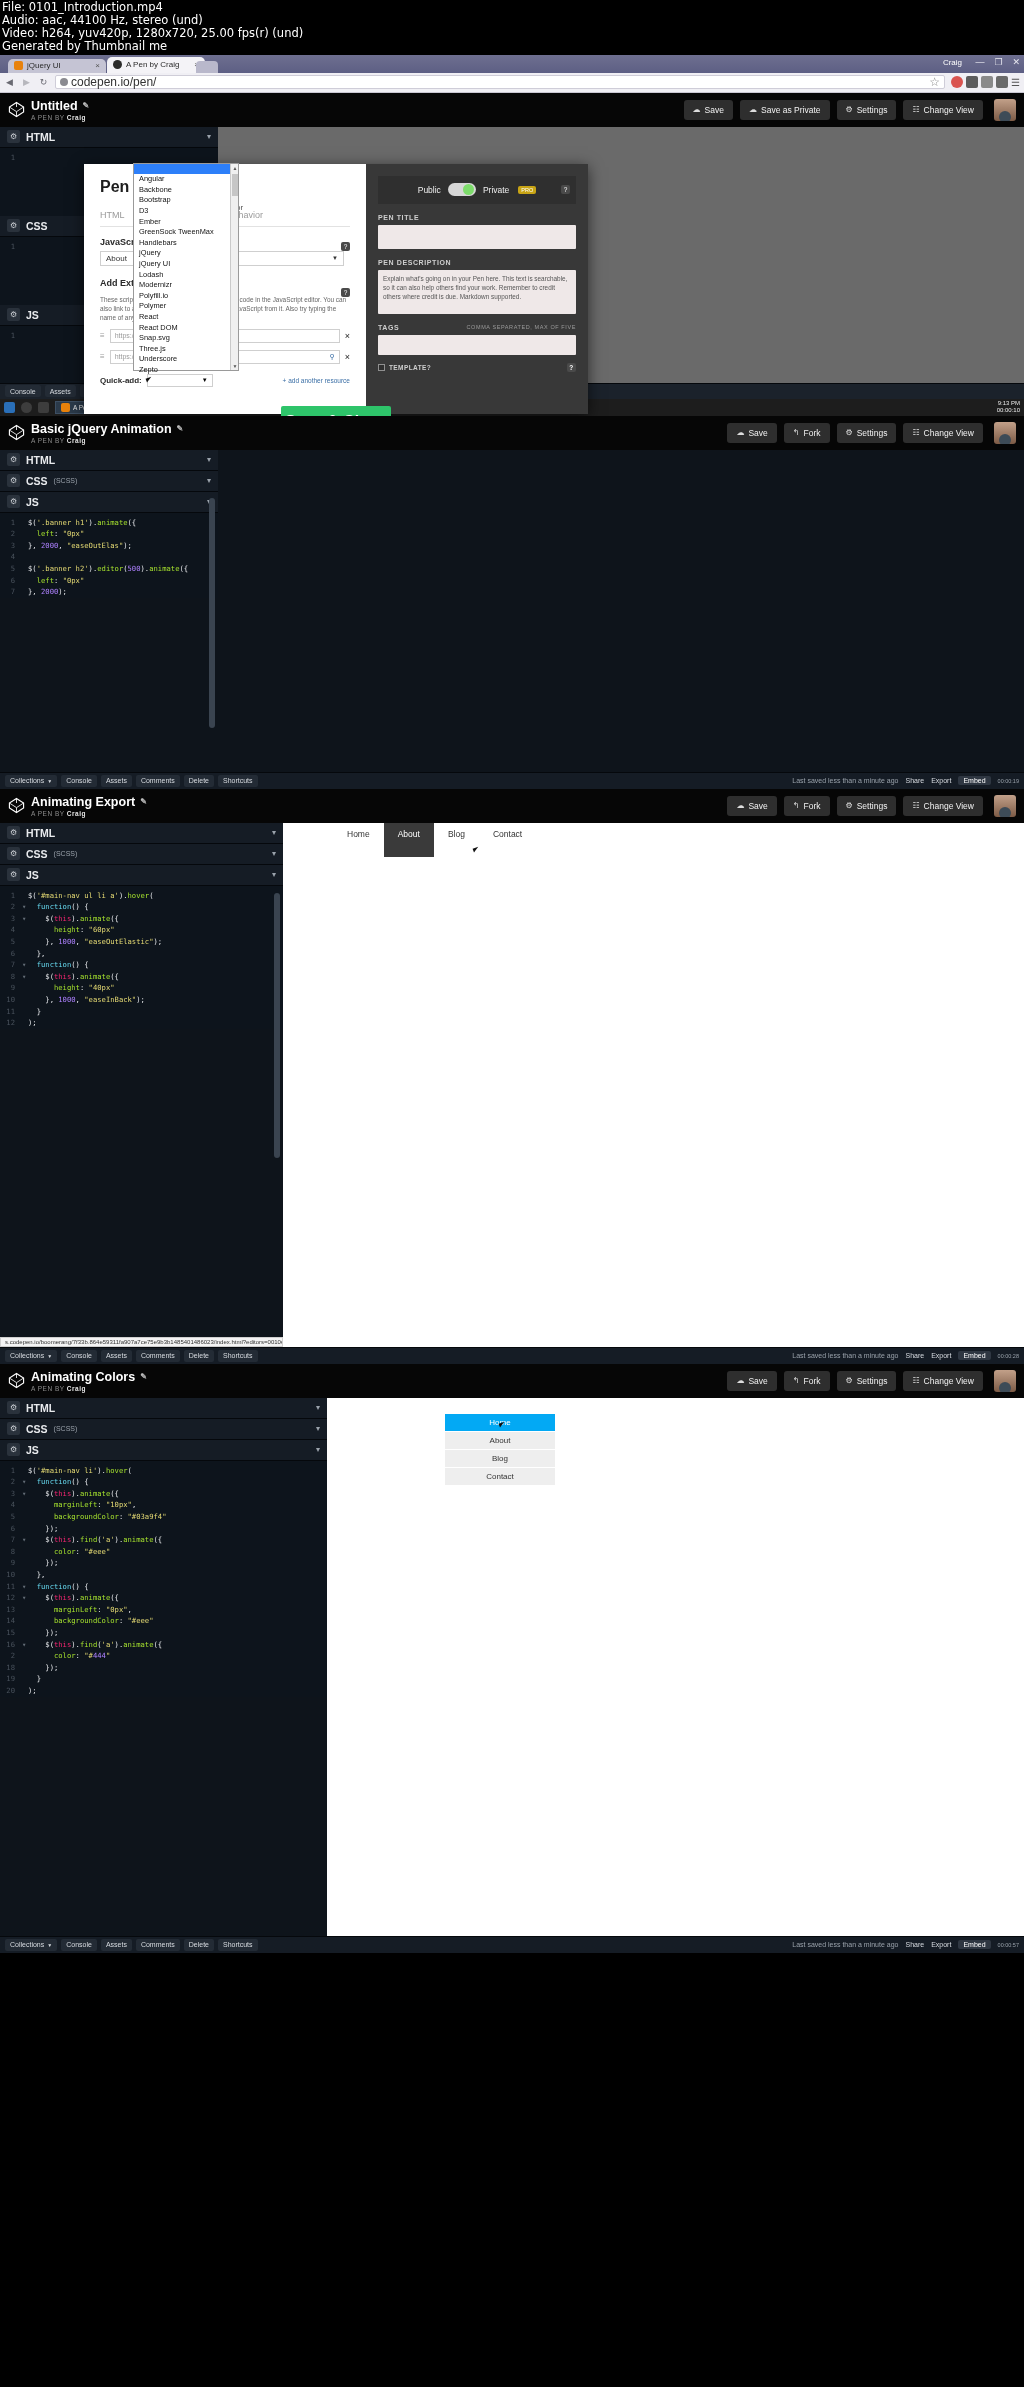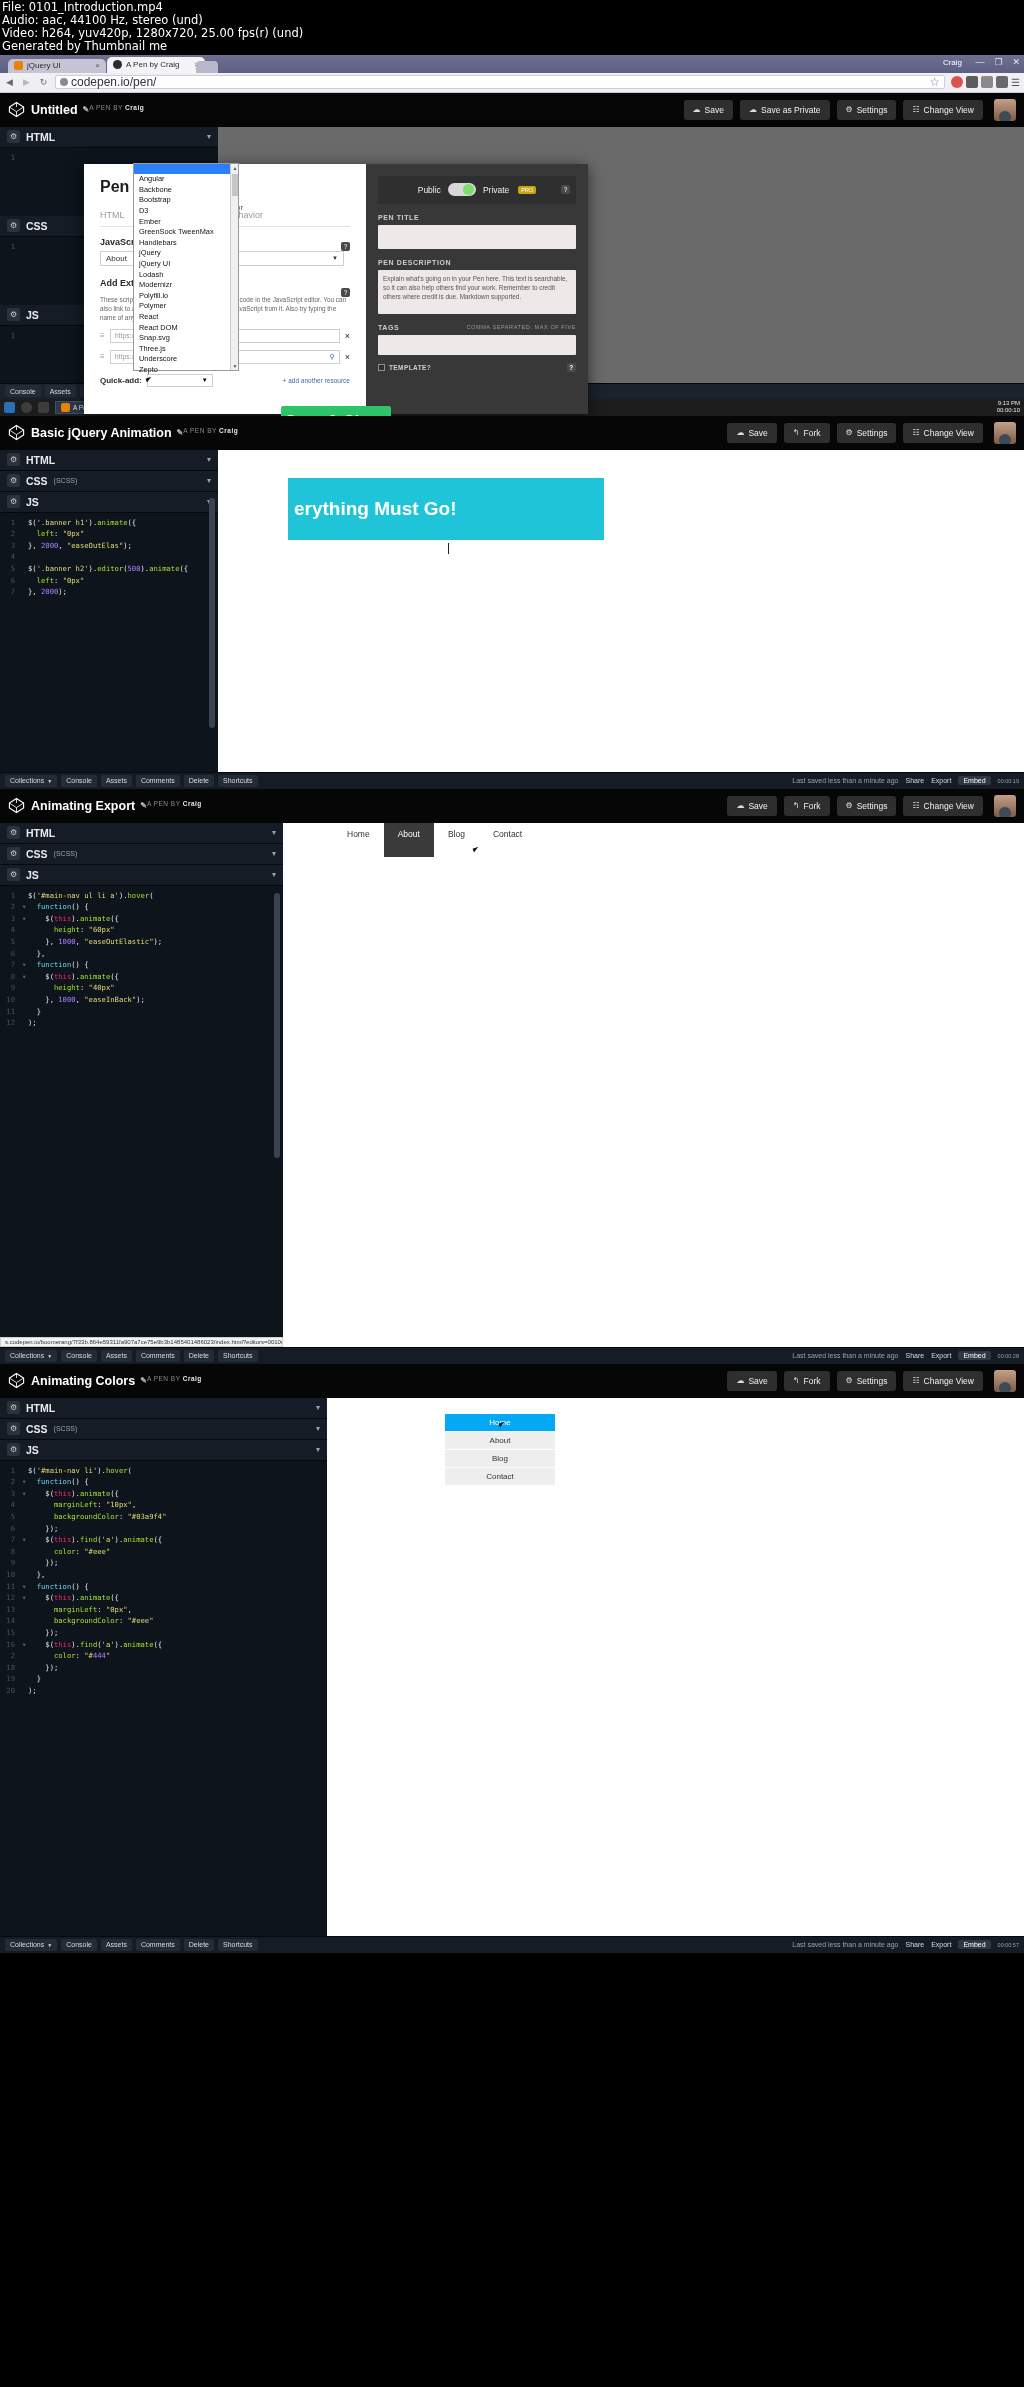--- a/index.html
+++ b/index.html
@@ -41,21 +41,21 @@
   .url-shield { width:8px; height:8px; border-radius:50%; background:#8a8a90; flex:none;}
   .ext-icons { display:flex; gap:3px; align-items:center; }
   .ext { width:12px; height:12px; border-radius:2px; }
   .menu-dots { font-size:10px; color:#555; }
 
   
   .pen { position:relative; background:#0e141b; }
   .penbar { height:34px; background:#060606; display:flex; align-items:center;
             padding:0 8px; position:relative; }
   .penlogo { width:17px; height:17px; margin-right:6px; flex:none; }
-  .pentitle-wrap { display:flex; flex-direction:row; justify-content:flex-end; }
+  .pentitle-wrap { display:flex; flex-direction:column; justify-content:flex-end; }
   .pentitle { color:#fff; font-size:12.5px; font-weight:bold; display:flex;
               align-items:center; gap:5px; }
   .pencil { font-size:8px; color:#bbb; }
   .penby { color:#8c8c8c; font-size:6.5px; letter-spacing:.5px; margin-top:1px; }
   .penby b { color:#e6e6e6; }
   .penbtns { margin-left:auto; display:flex; align-items:center; gap:7px; }
   .pbtn { background:#2e2e2e; color:#f1f1f1; font-size:8.5px; height:20px;
           border-radius:3px; display:flex; align-items:center; gap:4px; padding:0 9px;
           white-space:nowrap; }
   .pbtn .gi { font-size:8px; opacity:.9; }
@@ -479,26 +479,20 @@
           <div class="ln"><span class="gut">1</span><span class="fold"></span><span class="k-plain">$(<span class="k-str">'.banner h1'</span>).<span class="k-prop">animate</span>({</span></div>
           <div class="ln"><span class="gut">2</span><span class="fold"></span><span class="k-plain">  <span class="k-var">left</span>: <span class="k-str">"0px"</span></span></div>
           <div class="ln"><span class="gut">3</span><span class="fold"></span><span class="k-plain">}, <span class="k-num">2000</span>, <span class="k-str">"easeOutElas"</span>);</span></div>
           <div class="ln"><span class="gut">4</span><span class="fold"></span><span class="k-plain"></span></div>
           <div class="ln"><span class="gut">5</span><span class="fold"></span><span class="k-plain">$(<span class="k-str">'.banner h2'</span>).<span class="k-prop">editor</span>(<span class="k-num">500</span>).<span class="k-prop">animate</span>({</span></div>
           <div class="ln"><span class="gut">6</span><span class="fold"></span><span class="k-plain">  <span class="k-var">left</span>: <span class="k-str">"0px"</span></span></div>
           <div class="ln"><span class="gut">7</span><span class="fold"></span><span class="k-plain">}, <span class="k-num">2000</span>);</span></div>
         </div>
       <div class="scrollv" style="right:3px;top:48px;height:230px"></div>
     </div>
-    <div class="preview">
-      <div class="banner" style="left:70px;top:28px;width:316px;height:62px;display:flex;align-items:center;justify-content:flex-start;padding-left:6px">
-        <h1>erything Must Go!</h1>
-      </div>
-      <div class="ibeam" style="left:230px;top:93px"></div>
-    </div>
   </div>
 
   <div class="footer">
     <div class="fbtn">
       <span>Collections</span>
       <span style="font-size:5px">▼</span>
     </div>
     <div class="fbtn">Console</div>
     <div class="fbtn">Assets</div>
     <div class="fbtn">Comments</div>

